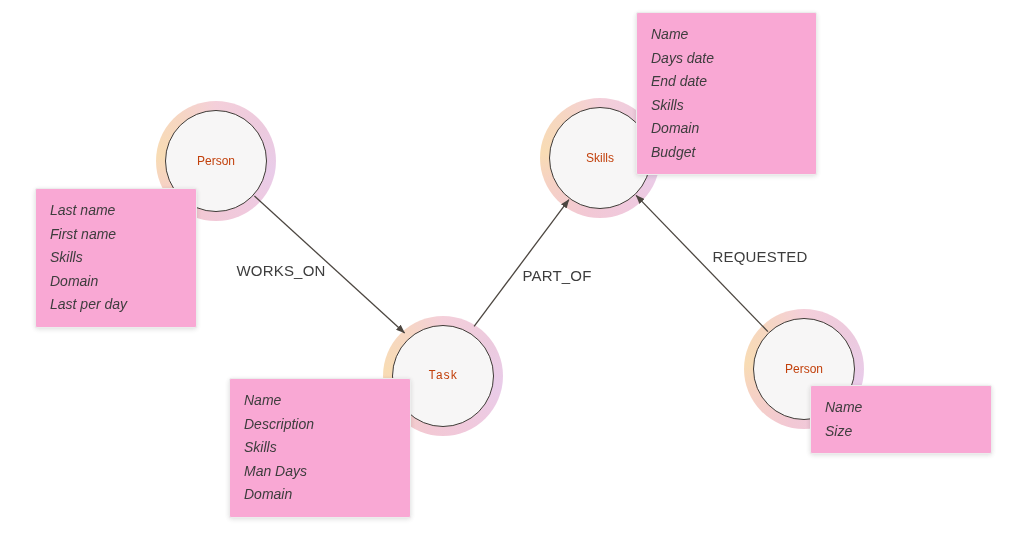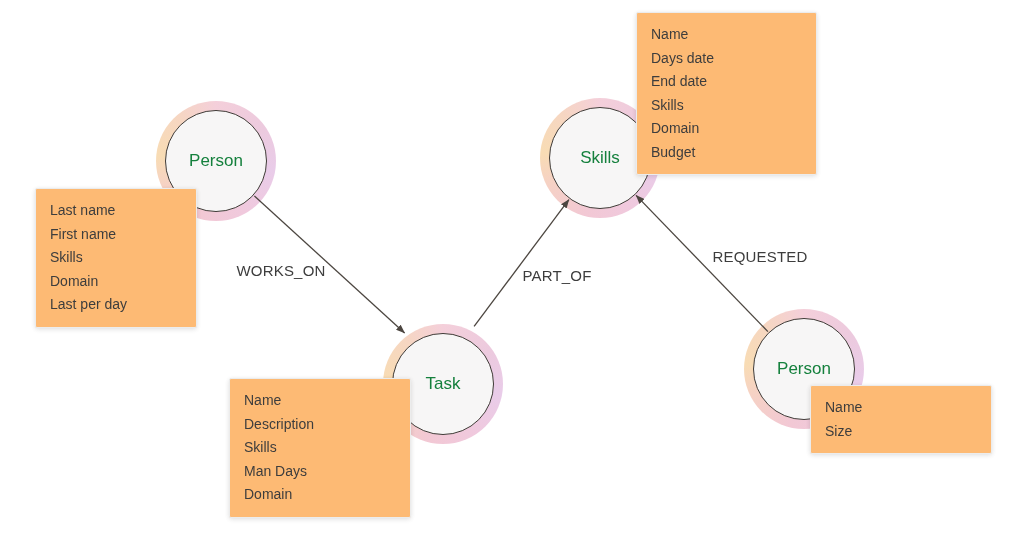--- a/index.html
+++ b/index.html
@@ -15,44 +15,44 @@
       #f4cfda 0deg, #eccade 55deg, #e9cce9 100deg,
       #f0c9dd 150deg, #f2c8d4 195deg, #f6d2c4 245deg,
       #f8dcb4 275deg, #f6d6c2 320deg, #f4cfda 360deg);
     z-index:1; cursor:pointer;
   }
   .node-inner {
     position:absolute; inset:9px; border-radius:50%;
     background:#f7f6f6; border:1.5px solid #3f3a36;
     display:flex; align-items:center; justify-content:center;
   }
-  .node-label { font-size:17px; color:#15803d; }
+  .node-label { font-size:12px; color:#c2410c; }
   .card {
-    position:absolute; background:#fdba74; border:1px solid #ececec;
+    position:absolute; background:#f9a8d4; border:1px solid #ececec;
     border-radius:2px; box-shadow:0 1px 4px rgba(0,0,0,0.10), 0 2px 6px rgba(0,0,0,0.04);
-    padding:10px 14px; z-index:4; box-sizing:border-box;
+    padding:10px 14px; z-index:4; box-sizing:border-box;font-style:italic;
   }
   .prop { font-size:14px; line-height:23.5px; color:#3d3d3d; white-space:nowrap; }
   .edge-label {
     position:absolute; transform:translate(-50%,-50%);
     font-size:15px; color:#3d3d3d; letter-spacing:0.2px;
     z-index:3; white-space:nowrap; cursor:pointer;
   }
 </style>
 </head>
 <body>
 
 <div class="canvas">
 
   <div class="node" style="left:156px; top:101px;">
     <div class="node-inner">
       <span class="node-label">Person</span>
     </div>
   </div>
-  <div class="node" style="left:383px; top:324px;">
+  <div class="node" style="left:383px; top:316px;font-family:Liberation Mono, monospace;">
     <div class="node-inner">
       <span class="node-label">Task</span>
     </div>
   </div>
   <div class="node" style="left:540px; top:98px;">
     <div class="node-inner">
       <span class="node-label">Skills</span>
     </div>
   </div>
   <div class="node" style="left:744px; top:309px;">

